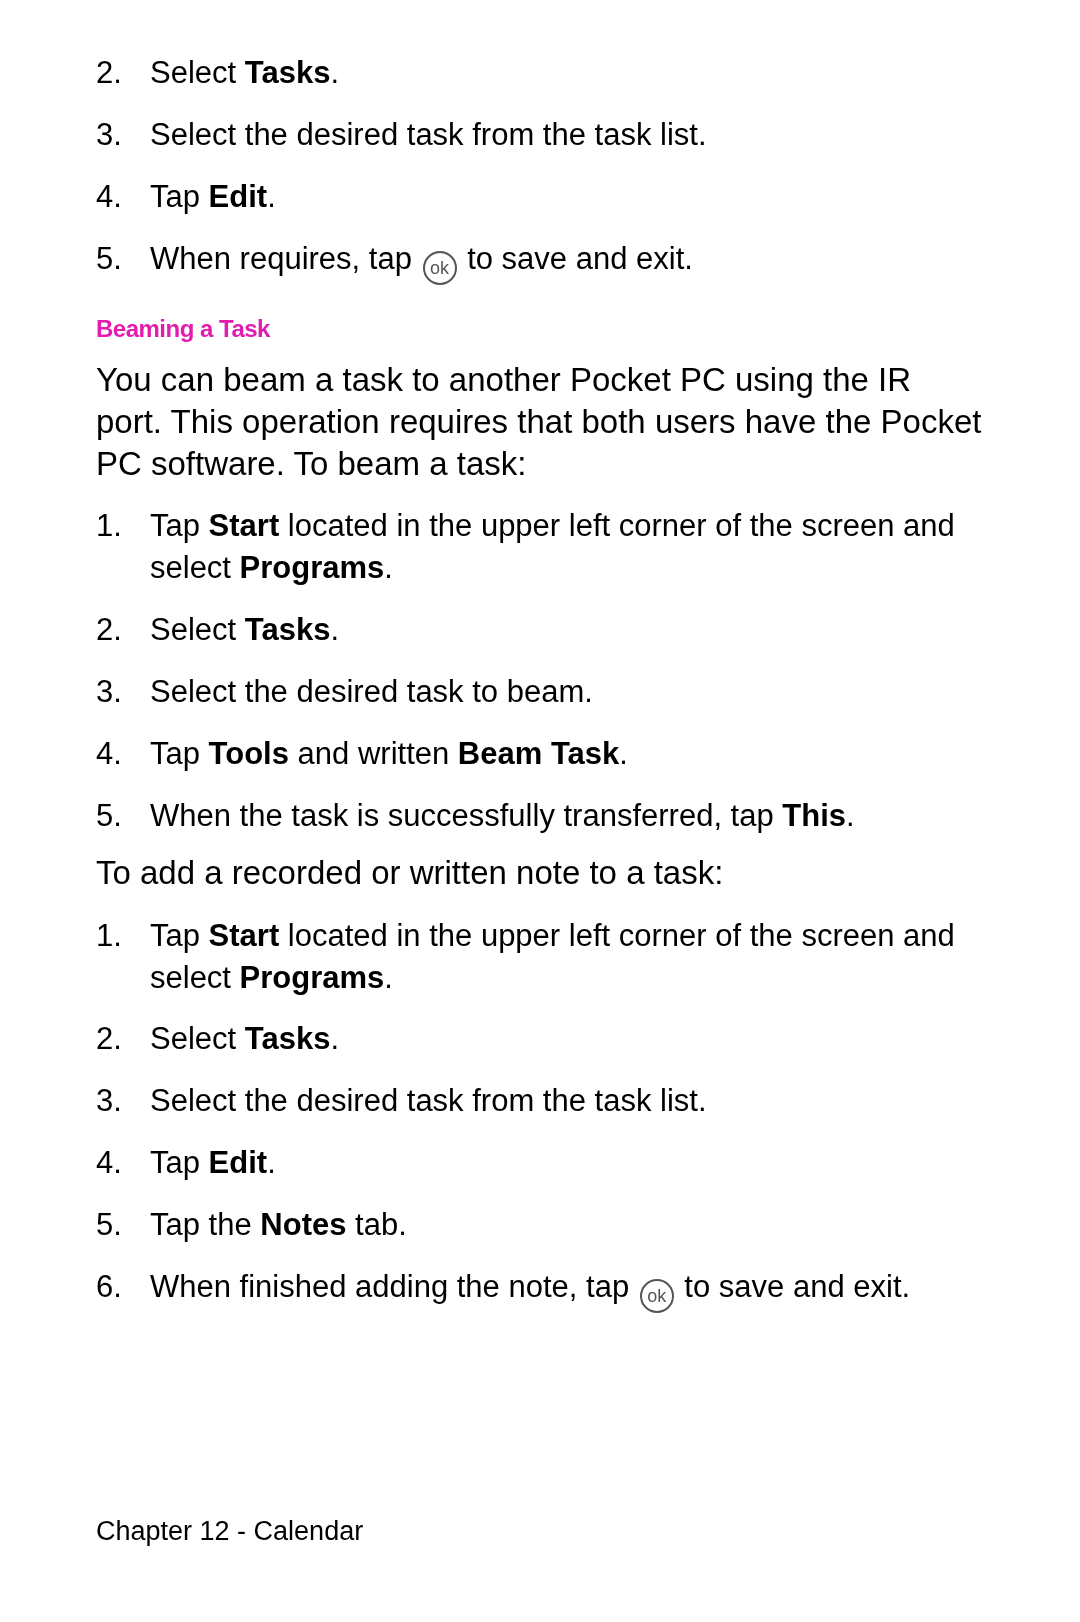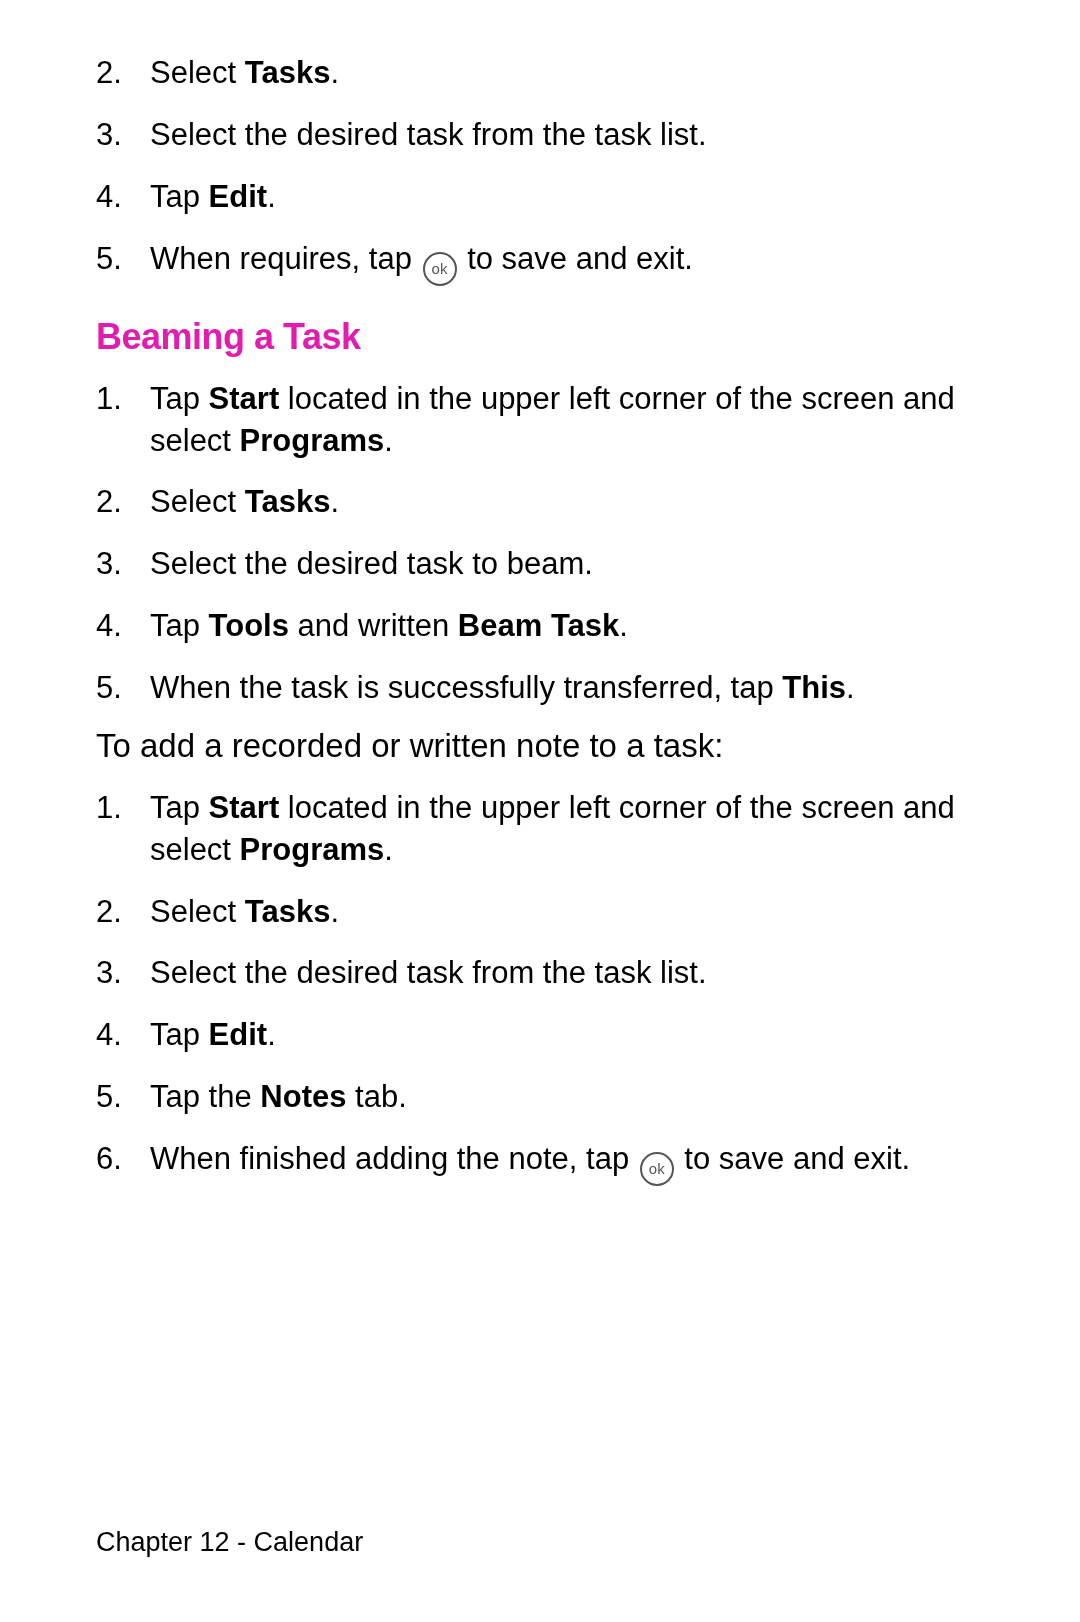--- a/index.html
+++ b/index.html
@@ -20,21 +20,21 @@
   }
   .body-text {
     font-size: 33px;
     line-height: 1.28;
     margin-top: 16px;
   }
   .heading {
     font-family: Arial, Helvetica, sans-serif;
     font-weight: bold;
     color: #e31cb0;
-    font-size: 36px;
+    font-size: 24px;
     margin-top: 30px;
     letter-spacing: -0.5px;
   }
   ol.steps {
     list-style: none;
     padding: 0;
     margin: 0;
     counter-reset: none;
   }
   .step {
@@ -55,31 +55,31 @@
     font-weight: bold;
   }
   .ok-icon {
     display: inline-flex;
     align-items: center;
     justify-content: center;
     width: 30px;
     height: 30px;
     border: 2px solid #555;
     border-radius: 50%;
-    font-size: 15px;
+    font-size: 18px;
     color: #555;
     font-weight: normal;
     vertical-align: -5px;
     background: #fff;
     margin: 0 2px;
   }
   .footer {
     position: absolute;
     left: 96px;
-    bottom: 60px;
+    bottom: 71px;
     font-size: 27px;
     line-height: 1.4;
   }
 </style>
 </head>
 <body>
 
 <div class="page">
 
   <ol class="steps" id="top-steps">
@@ -95,20 +95,21 @@
         <span class="num">4.</span>
         <span class="txt"><span>Tap </span><span class="bold">Edit</span><span>.</span></span>
       </li>
       <li class="step">
         <span class="num">5.</span>
         <span class="txt"><span>When requires, tap </span><span class="ok-icon">ok</span><span> to save and exit.</span></span>
       </li>
     </ol>
 
   <div class="heading">Beaming a Task</div>
+  <div class="body-text">You can beam a task to another Pocket PC using the IR port. This operation requires that both users have the Pocket PC software. To beam a task:</div>
   <ol class="steps" id="sec1-steps">
       <li class="step">
         <span class="num">1.</span>
         <span class="txt"><span>Tap </span><span class="bold">Start</span><span> located in the upper left corner of the screen and select </span><span class="bold">Programs</span><span>.</span></span>
       </li>
       <li class="step">
         <span class="num">2.</span>
         <span class="txt"><span>Select </span><span class="bold">Tasks</span><span>.</span></span>
       </li>
       <li class="step">

